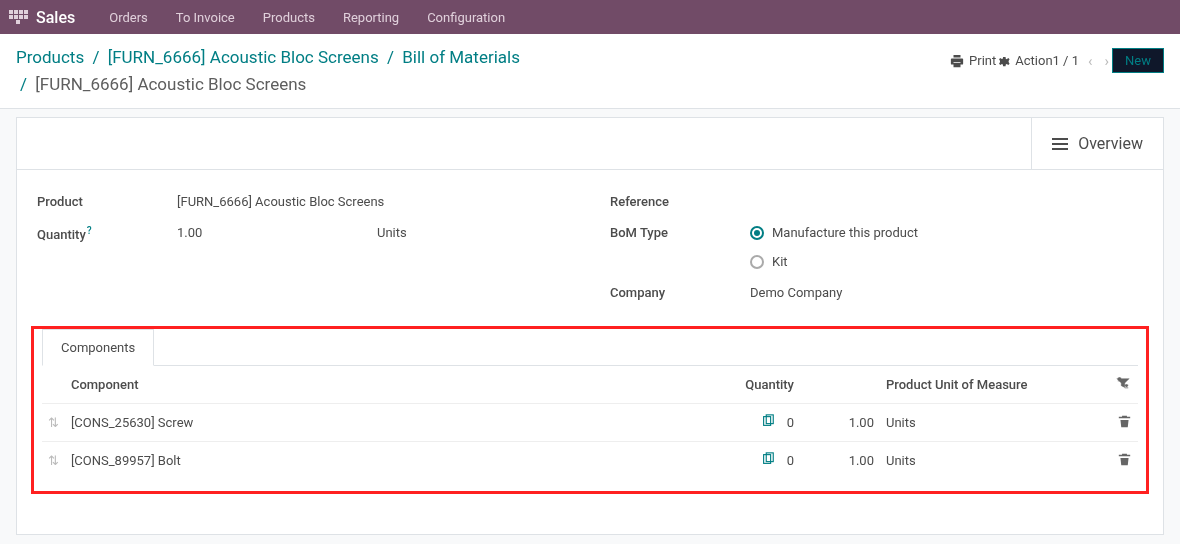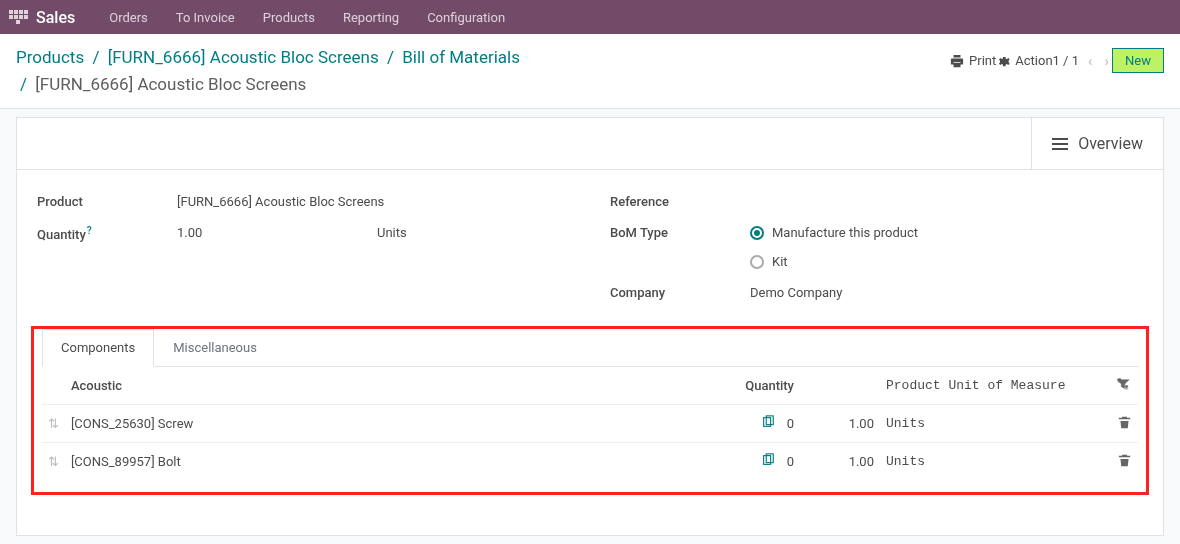--- a/index.html
+++ b/index.html
@@ -15,21 +15,21 @@
     .breadcrumb { font-size: 17px; line-height: 1.6; }
     .breadcrumb-item { color: #017e84; cursor: pointer; }
     .breadcrumb-sep { color: #017e84; margin: 0 4px; }
     .breadcrumb-current { color: #5e5e5e; }
     
     .cp-right { display: flex; align-items: center; padding-top: 4px; }
     .cp-btn { display: flex; align-items: center; gap: 5px; cursor: pointer; color: #4c4c4c; font-size: 13px; }
     .cp-btn svg { width: 14px; height: 14px; }
     .pager { display: flex; align-items: center; gap: 6px; font-size: 13px; }
     .pager-arrow { color: #bbb; cursor: pointer; padding: 0 3px; font-size: 15px; }
-    .btn-new { border: 1px solid #017e84; color: #017e84; background: #bef264; padding: 4px 12px; font-size: 13px; cursor: pointer; }
+    .btn-new { border: 1px solid #017e84; color: #017e84; background: #0f172a; padding: 4px 12px; font-size: 13px; cursor: pointer; }
     
     .main-card { margin: 8px 16px; background: #fff; border: 1px solid #dee2e6; }
     .card-header { display: flex; justify-content: flex-end; border-bottom: 1px solid #dee2e6; }
     .overview-btn { display: flex; align-items: center; gap: 10px; padding: 16px 20px; border-left: 1px solid #dee2e6; cursor: pointer; font-size: 16px; }
     .hamburger { display: flex; flex-direction: column; gap: 3px; }
     .hamburger span { width: 16px; height: 2px; background: #4c4c4c; }
     
     .form-body { padding: 24px 20px 10px; }
     .form-cols { display: flex; gap: 40px; }
     .form-col { flex: 1; }
@@ -56,21 +56,21 @@
     .table th.num, .table td.num { text-align: right; }
     .table td { padding: 10px 6px; border-top: 1px solid #eee; font-size: 13px; }
     .row-handle { color: #bbb; width: 18px; text-align: center; }
     .copy-icon { color: #017e84; cursor: pointer; }
     .trash-icon { color: #666; cursor: pointer; text-align: center; width: 28px; }
     .filter-icon { text-align: right; width: 28px; }
     .add-line { color: #017e84; cursor: pointer; padding: 10px 6px 0 24px; font-size: 13px; }
     .col-qty-outer { width: 140px; }
     .col-qty-outer-inner { display: flex; align-items: center; justify-content: flex-end; gap: 12px; }
     .col-qtyval { text-align: right; width: 80px; }
-    .col-uom { width: 230px; font-family: Liberation Mono, monospace; }
+    .col-uom { width: 230px; }
   </style>
 </head>
 <body>
 
 <div class="navbar">
   <div class="navbar-apps">
     <span></span>
       <span></span>
       <span></span>
       <span></span>
@@ -170,27 +170,26 @@
           <div class="form-label">Company</div>
           <div class="form-value">Demo Company</div>
         </div>
       </div>
     </div>
   </div>
 
   <div class="highlight-box">
     <div class="tabs">
       <div class="tab active">Components</div>
-      <div class="tab">Miscellaneous</div>
     </div>
     <table class="table">
       <thead>
         <tr>
           <th class="row-handle"></th>
-          <th>Acoustic</th>
+          <th>Component</th>
           <th class="col-qty-outer num">Quantity</th>
           <th class="col-qtyval"></th>
           <th class="col-uom">Product Unit of Measure</th>
           <th class="filter-icon">
             <svg width="14" height="14" viewBox="0 0 16 16">
                 <path fill="#666" d="M1 3h14l-5 5v5l-4-2V8z" stroke="#666" stroke-width="0.5"></path>
                 <path fill="#666" d="M2 2h4v1H2zM2 5h4v1H2zM10 10h4v1h-4zM10 13h4v1h-4z"></path>
                 <circle cx="4" cy="3" r="1.5" fill="#666"></circle>
                 <circle cx="12" cy="11" r="1.5" fill="#666"></circle>
               </svg>

